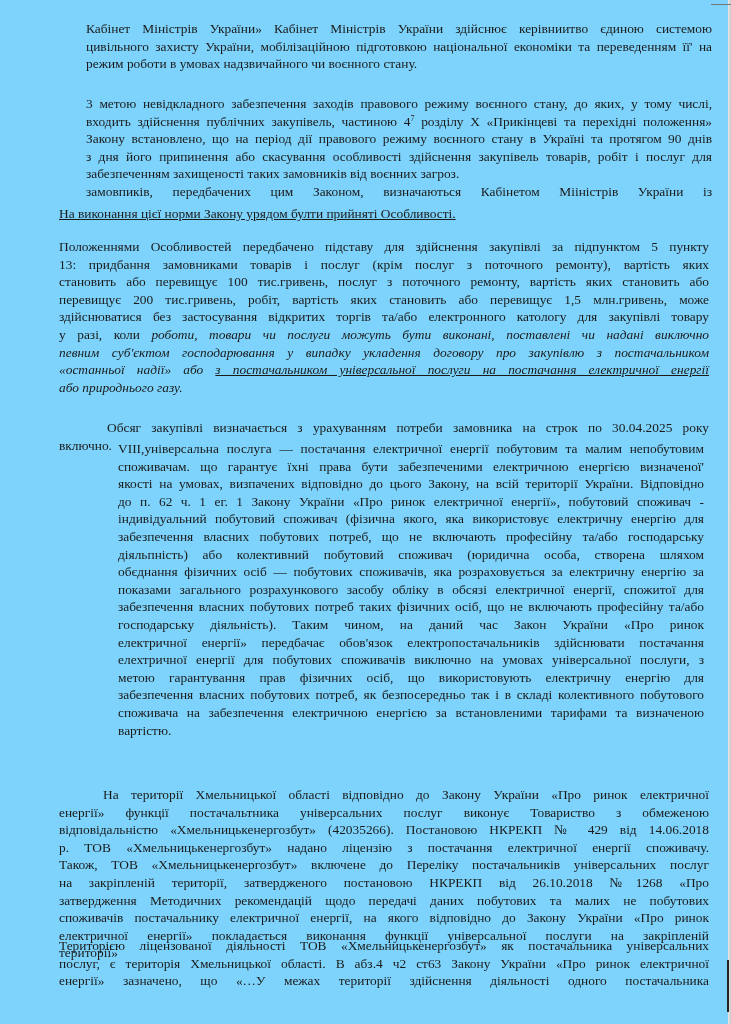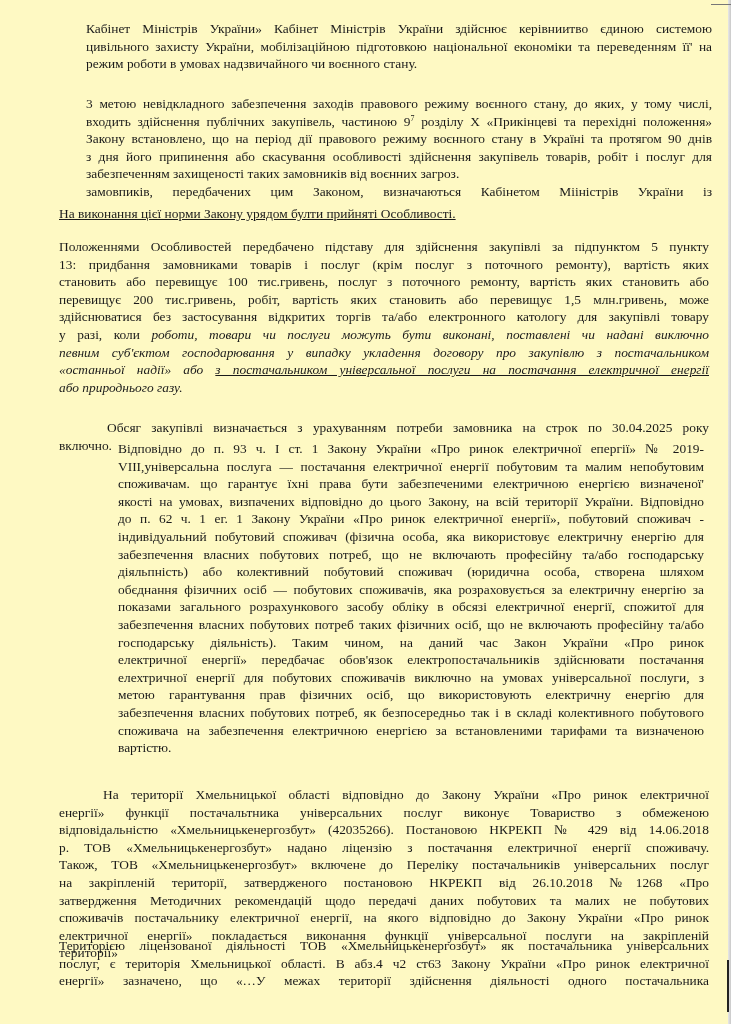--- a/index.html
+++ b/index.html
@@ -5,21 +5,21 @@
   html, body { margin: 0; padding: 0; }
   body {
     width: 731px; height: 1024px; overflow: hidden;
     background: #ffffff;
     font-family: "Liberation Serif", "DejaVu Serif", serif;
     color: #1a1a1a;
     position: relative;
   }
   .page {
     position: absolute; left: 0; top: 0; width: 731px; height: 1024px;
-    background: #fef9c3;
+    background: #7dd3fc;
   }
   .edge-right {
     position: absolute; right: 0; top: 0; width: 3px; height: 1024px;
     background: linear-gradient(to right, #e8e8e8, #c9c9c9);
   }
   .edge-top {
     position: absolute; right: 0; top: 4px; width: 20px; height: 1px; background:#777;
   }
   .edge-bottom-r {
     position: absolute; right: 2px; top: 960px; width: 2px; height: 52px; background:#222;
@@ -46,21 +46,21 @@
   <div class="edge-bottom-r"></div>
 
   <div class="p" style="left:86px; top:20px; width:626px;">
     <span class="line">Кабінет Міністрів України» Кабінет Міністрів України здійснює керівниитво єдиною системою</span>
     <span class="line">цивільного захисту України, мобілізаційною підготовкою національної економіки та переведенням її' на</span>
     <span class="line last">режим роботи в умовах надзвичайного чи воєнного стану.</span>
   </div>
 
   <div class="p" style="left:86px; top:95px; width:626px;">
     <span class="line">3 метою невідкладного забезпечення заходів правового режиму воєнного стану, до яких, у тому числі,</span>
-    <span class="line"><span>входить здійснення публічних закупівель, частиною 9</span><sup>7</sup><span> розділу X «Прикінцеві та перехідні положення»</span></span>
+    <span class="line"><span>входить здійснення публічних закупівель, частиною 4</span><sup>7</sup><span> розділу X «Прикінцеві та перехідні положення»</span></span>
     <span class="line">Закону встановлено, що на період дії правового режиму воєнного стану в Україні та протягом 90 днів</span>
     <span class="line">з дня його припинення  або скасування особливості здійснення закупівель товарів, робіт і послуг для</span>
     <span class="line last">забезпеченням захищеності таких  замовників  від воєнних загроз.</span>
     <span class="line">замовпиків,  передбачених  цим  Законом,  визначаються  Кабінетом  Міініcтрів  України  із</span>
   </div>
 
   <div class="p" style="left:59px; top:205px; width:650px;text-decoration:underline;">
     <span class="line last">На виконання цієї норми Закону урядом булти прийняті Особливості.</span>
   </div>
 
@@ -75,26 +75,25 @@
     <span class="line it"><span>«останньої надії» або </span><span class="ul">з постачальником універсальної послуги на постачання електричної енергії</span></span>
     <span class="line last it">або природнього газу.</span>
   </div>
 
   <div class="p" style="left:59px; top:395px; width:650px;margin-top:24px;">
     <span class="line" style="padding-left:48px;">Обсяг закупівлі визначається з урахуванням потреби замовника на строк по 30.04.2025 року</span>
     <span class="line last">включно.</span>
   </div>
 
   <div class="p" style="left:118px; top:440px; width:586px;">
-    <span class="line">Відповідно до п. 93 ч. I ст. 1 Закону України «Про ринок електричної епергії» № 2019-</span>
     <span class="line">VIII,універсальна послуга — постачання електричної енергії побутовим та малим непобутовим</span>
     <span class="line">споживачам. що гарантує їхні права бути забезпеченими електричною енергією визначеної'</span>
     <span class="line">якості на умовах, визпачених відповідно до цього Закону, на всій території України. Відповідно</span>
     <span class="line">до п. 62 ч. 1 ег. 1 Закону України «Про ринок електричної енергії», побутовий споживач -</span>
-    <span class="line">індивідуальний побутовий споживач (фізична особа, яка використовує електричну енергію для</span>
+    <span class="line">індивідуальний побутовий споживач (фізична якого, яка використовує електричну енергію для</span>
     <span class="line">забезпечення власних побутових потреб, що не включають професійну та/або господарську</span>
     <span class="line">діяльпність) або колективний побутовий споживач (юридична особа, створена шляхом</span>
     <span class="line">обєднання фізичних осіб — побутових споживачів, яка розраховується за електричну енергію за</span>
     <span class="line">показами загального розрахункового засобу обліку в обсязі електричної енергії, спожитої для</span>
     <span class="line">забезпечення власних побутових потреб таких фізичних осіб, що не включають професійну та/або</span>
     <span class="line">господарську  діяльність).  Таким  чином,  на  даний  час  Закон  України  «Про  ринок</span>
     <span class="line">електричної енергії» передбачає обов'язок електропостачальників здійснювати постачання</span>
     <span class="line">елехтричної енергії для побутових споживачів виключно на умовах універсальної послуги, з</span>
     <span class="line">метою гарантування прав     фізичних осіб, що використовують електричну енергію для</span>
     <span class="line">забезпечення власних побутових потреб, як безпосередньо так і в складі колективного побутового</span>

